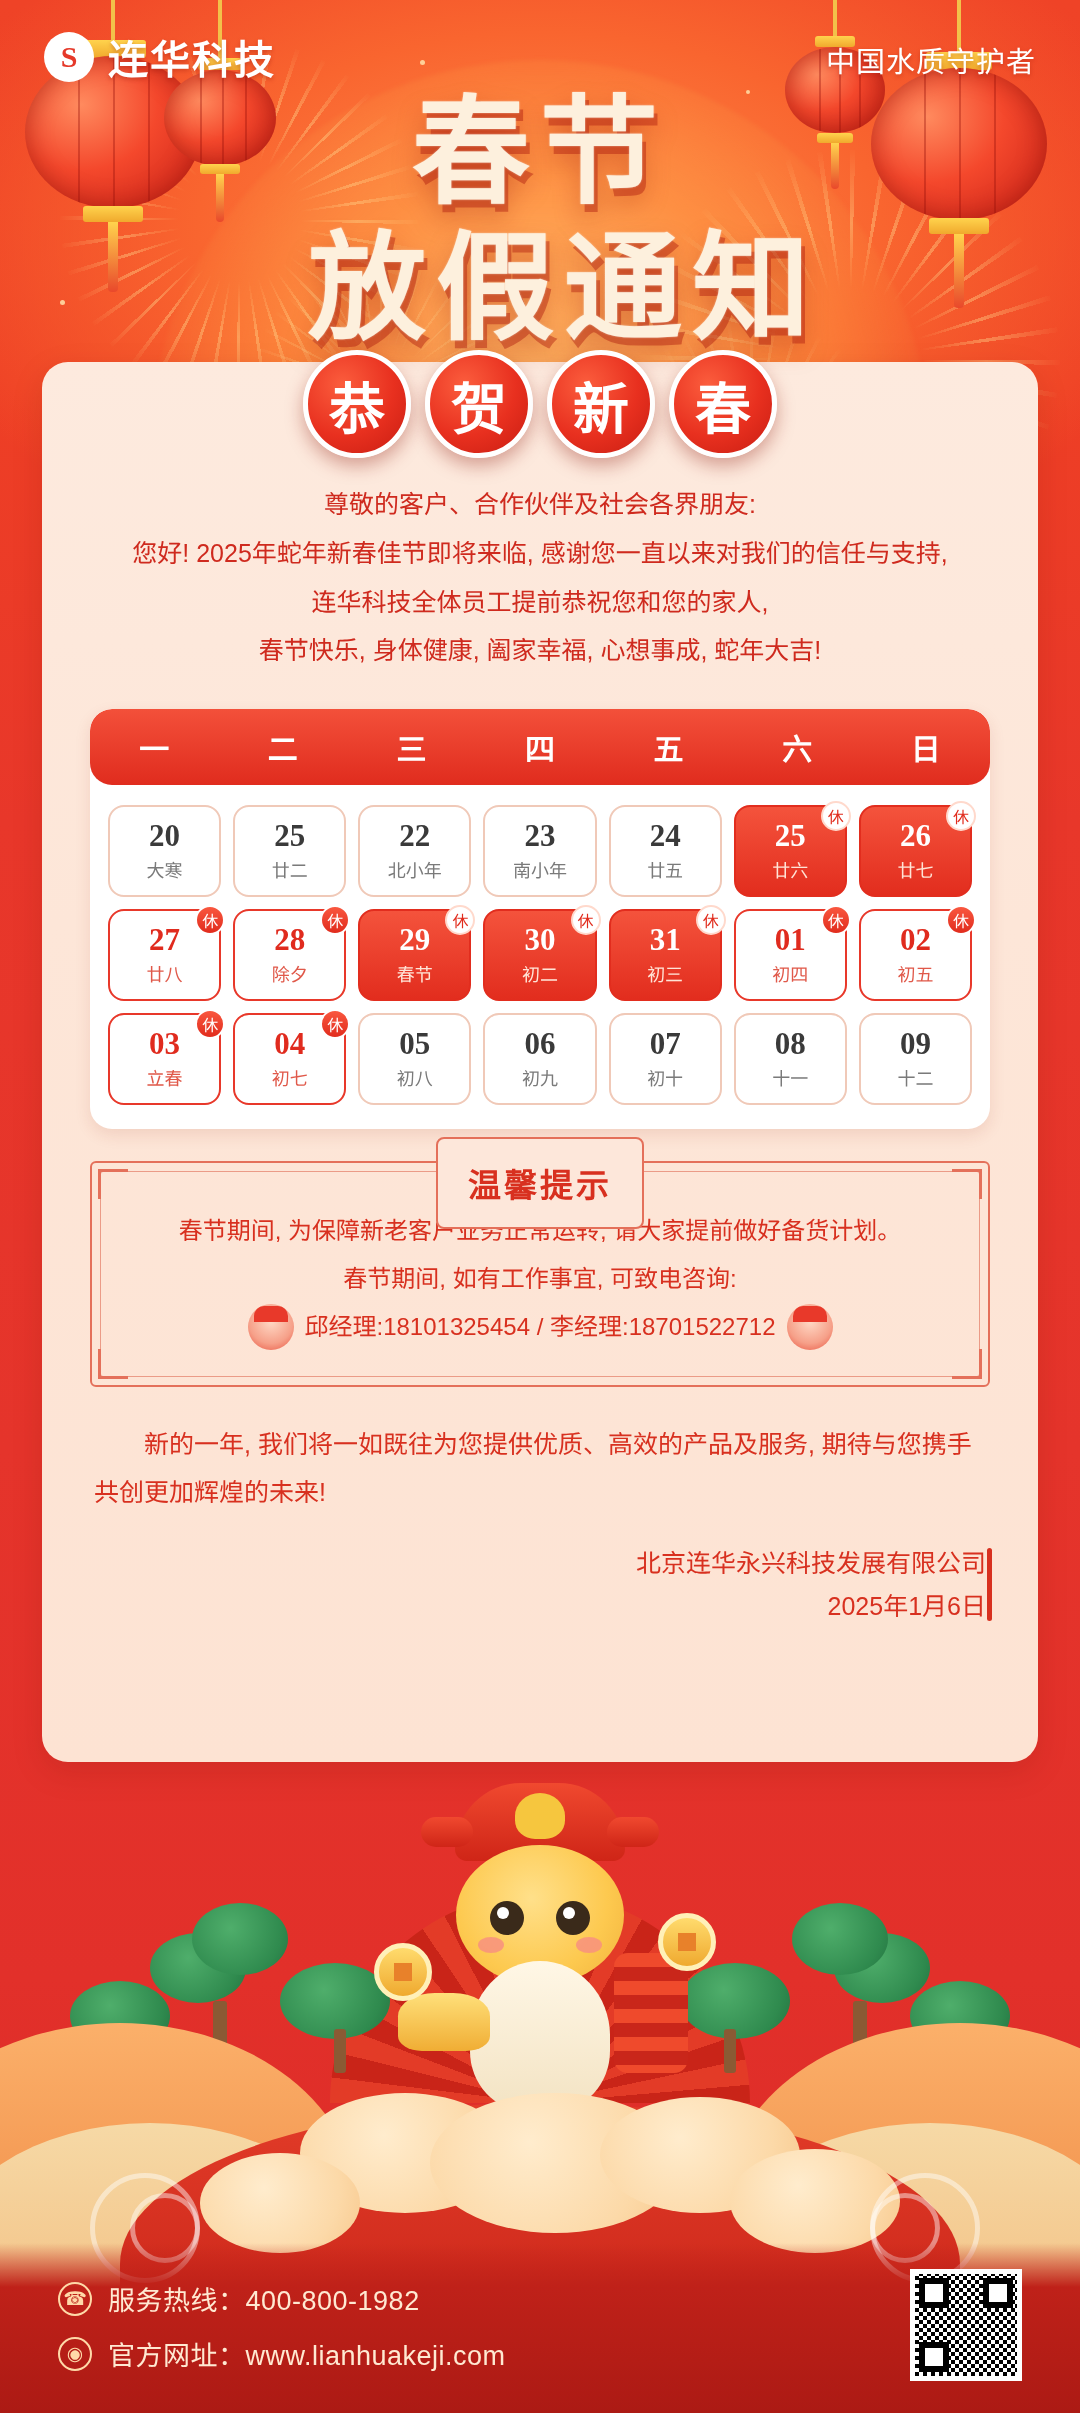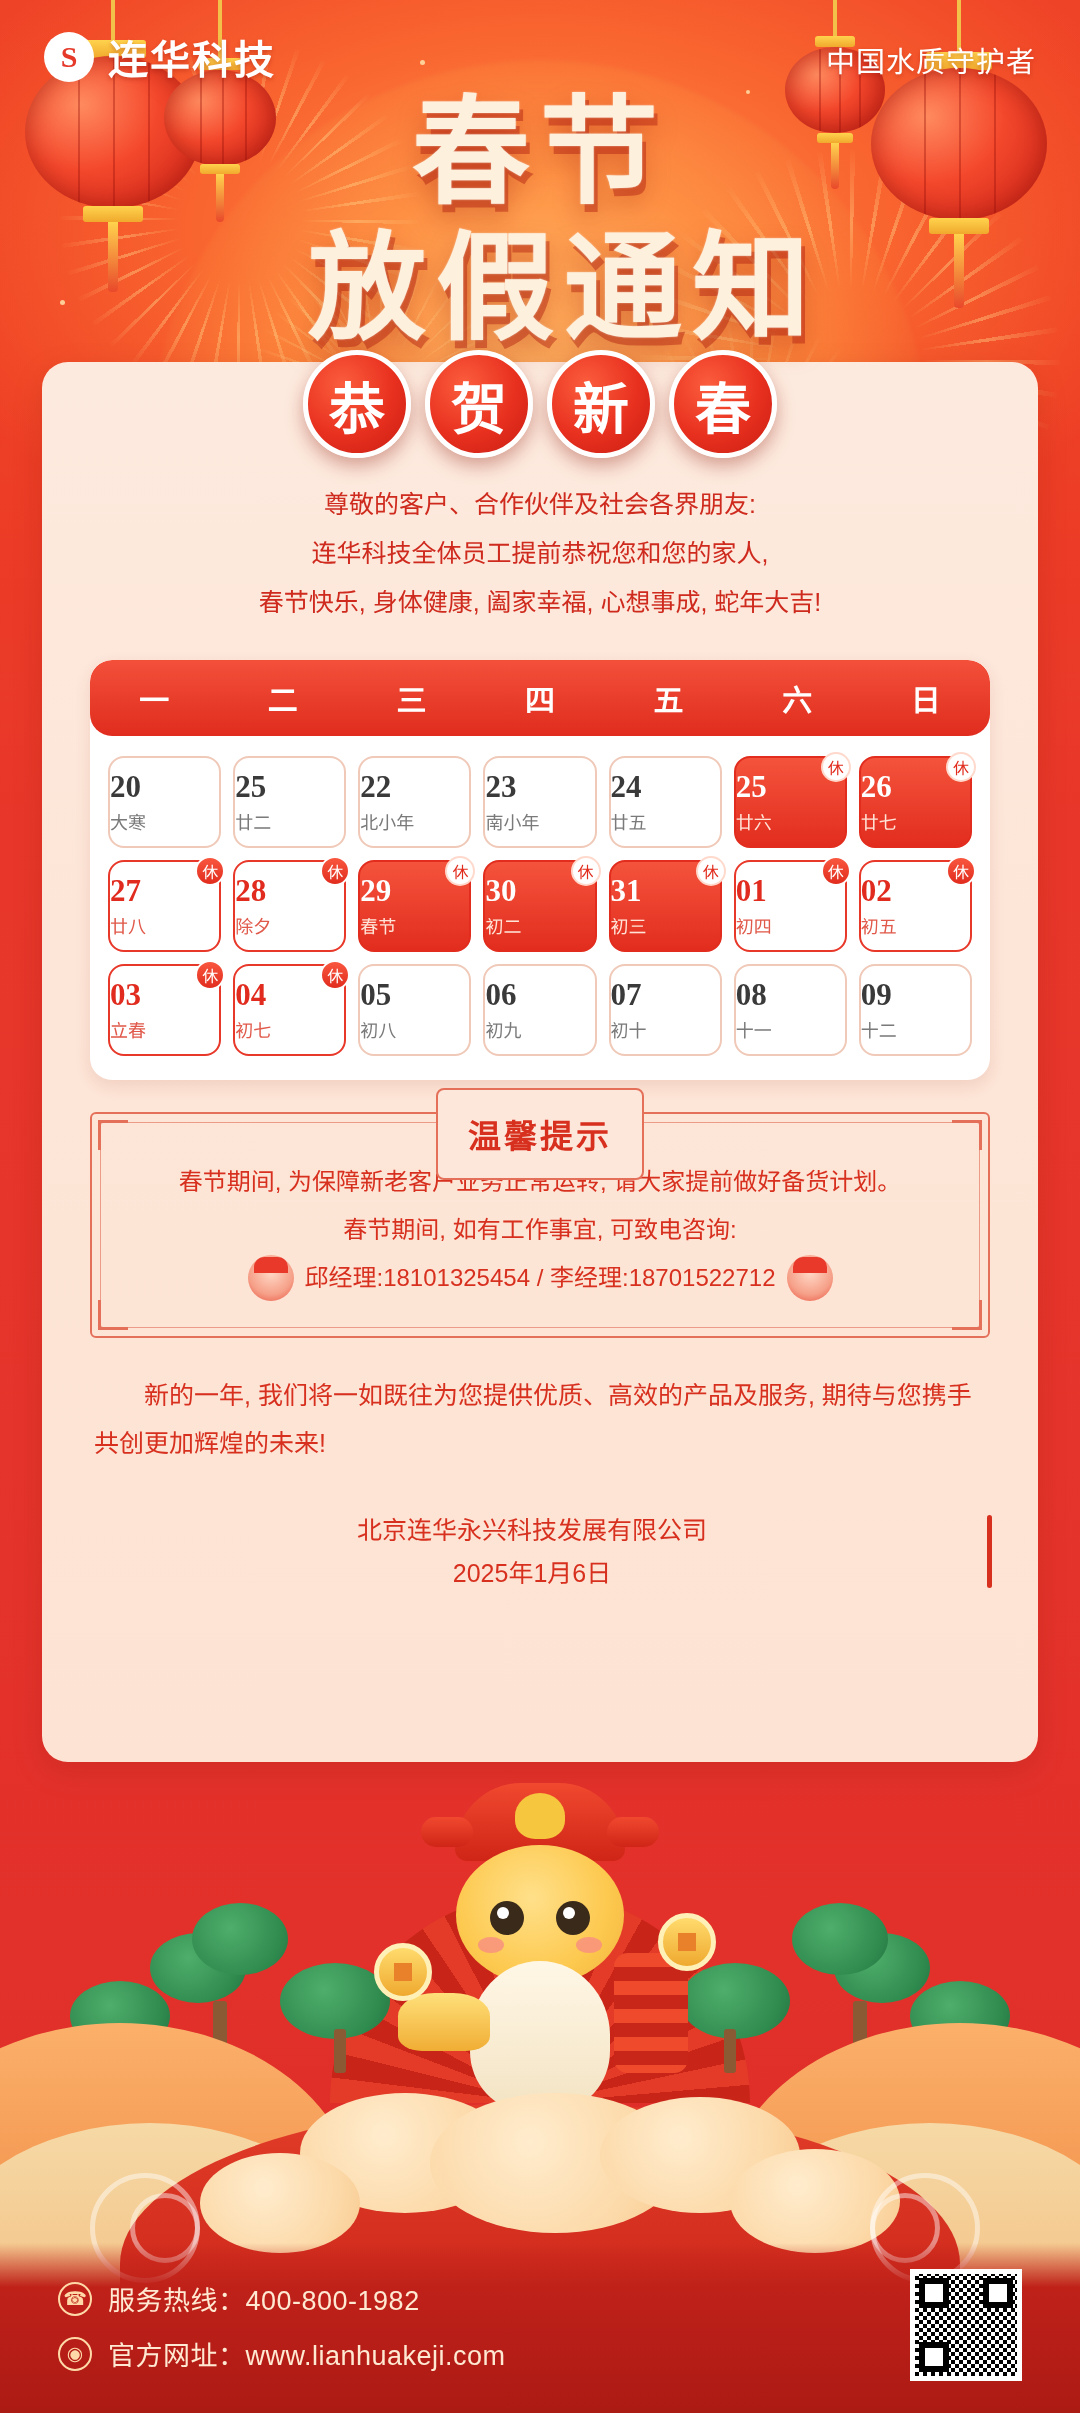--- a/index.html
+++ b/index.html
@@ -169,21 +169,21 @@
     text-align: center; color: #fff; font-size: 30px; font-weight: bold;
     font-family: "Liberation Serif", "DejaVu Serif", serif;
   }
   .cal-grid {
     display: grid; grid-template-columns: repeat(7, 1fr);
     gap: 12px; padding: 20px 18px 24px;
   }
   .cell {
     position: relative;
     height: 92px; border-radius: 16px;
-    display: flex; flex-direction: column; align-items: flex-start; justify-content: center;
+    display: flex; flex-direction: column; align-items: center; justify-content: center;
     border: 2px solid #f0c9b8;
     background: #fff;
   }
   .cell .d {
     font-size: 31px; font-weight: bold; color: #3a3a3a; line-height: 1.05;
     font-family: "Liberation Serif", "DejaVu Serif", serif;
   }
   .cell .s { font-size: 18px; color: #7a7a7a; margin-top: 4px; }
   .cell.red { border-color: #e8382a; }
   .cell.red .d { color: #e02b1e; }
@@ -243,21 +243,21 @@
     content: ""; position: absolute; left: 6px; right: 6px; top: 2px; height: 16px;
     background: #e8392a; border-radius: 10px 10px 0 0;
   }
 
   
   .closing {
     margin: 34px 0 0; padding: 0 6px;
     color: #d8301f; font-size: 25px; line-height: 1.9; text-indent: 50px;
   }
   .signature {
-    margin-top: 42px; padding-right: 16px; text-align: center;
+    margin-top: 26px; padding-right: 6px; text-align: right;
     color: #d8301f; font-size: 25px; line-height: 1.7;
     position: relative;
   }
   .sig-bar {
     position: absolute; right: 0; top: 6px; bottom: 6px; width: 5px;
     background: #d8301f; border-radius: 3px;
   }
 
   
   .scene { position: absolute; left: 0; right: 0; bottom: 0; height: 760px; z-index: 9; pointer-events: none; }
@@ -453,20 +453,21 @@
   <div class="title-wrap">
     <div class="title-1">春节</div>
     <div class="title-2">放假通知</div>
   </div>
 
   <div class="card">
     <div class="card-inner">
 
       <div class="intro">
         <p>尊敬的客户、合作伙伴及社会各界朋友:</p>
+        <p>您好! 2025年蛇年新春佳节即将来临, 感谢您一直以来对我们的信任与支持,</p>
         <p>连华科技全体员工提前恭祝您和您的家人,</p>
         <p>春节快乐, 身体健康, 阖家幸福, 心想事成, 蛇年大吉!</p>
       </div>
 
       <div class="cal">
         <div class="cal-head">
           <div>一</div>
           <div>二</div>
           <div>三</div>
           <div>四</div>

